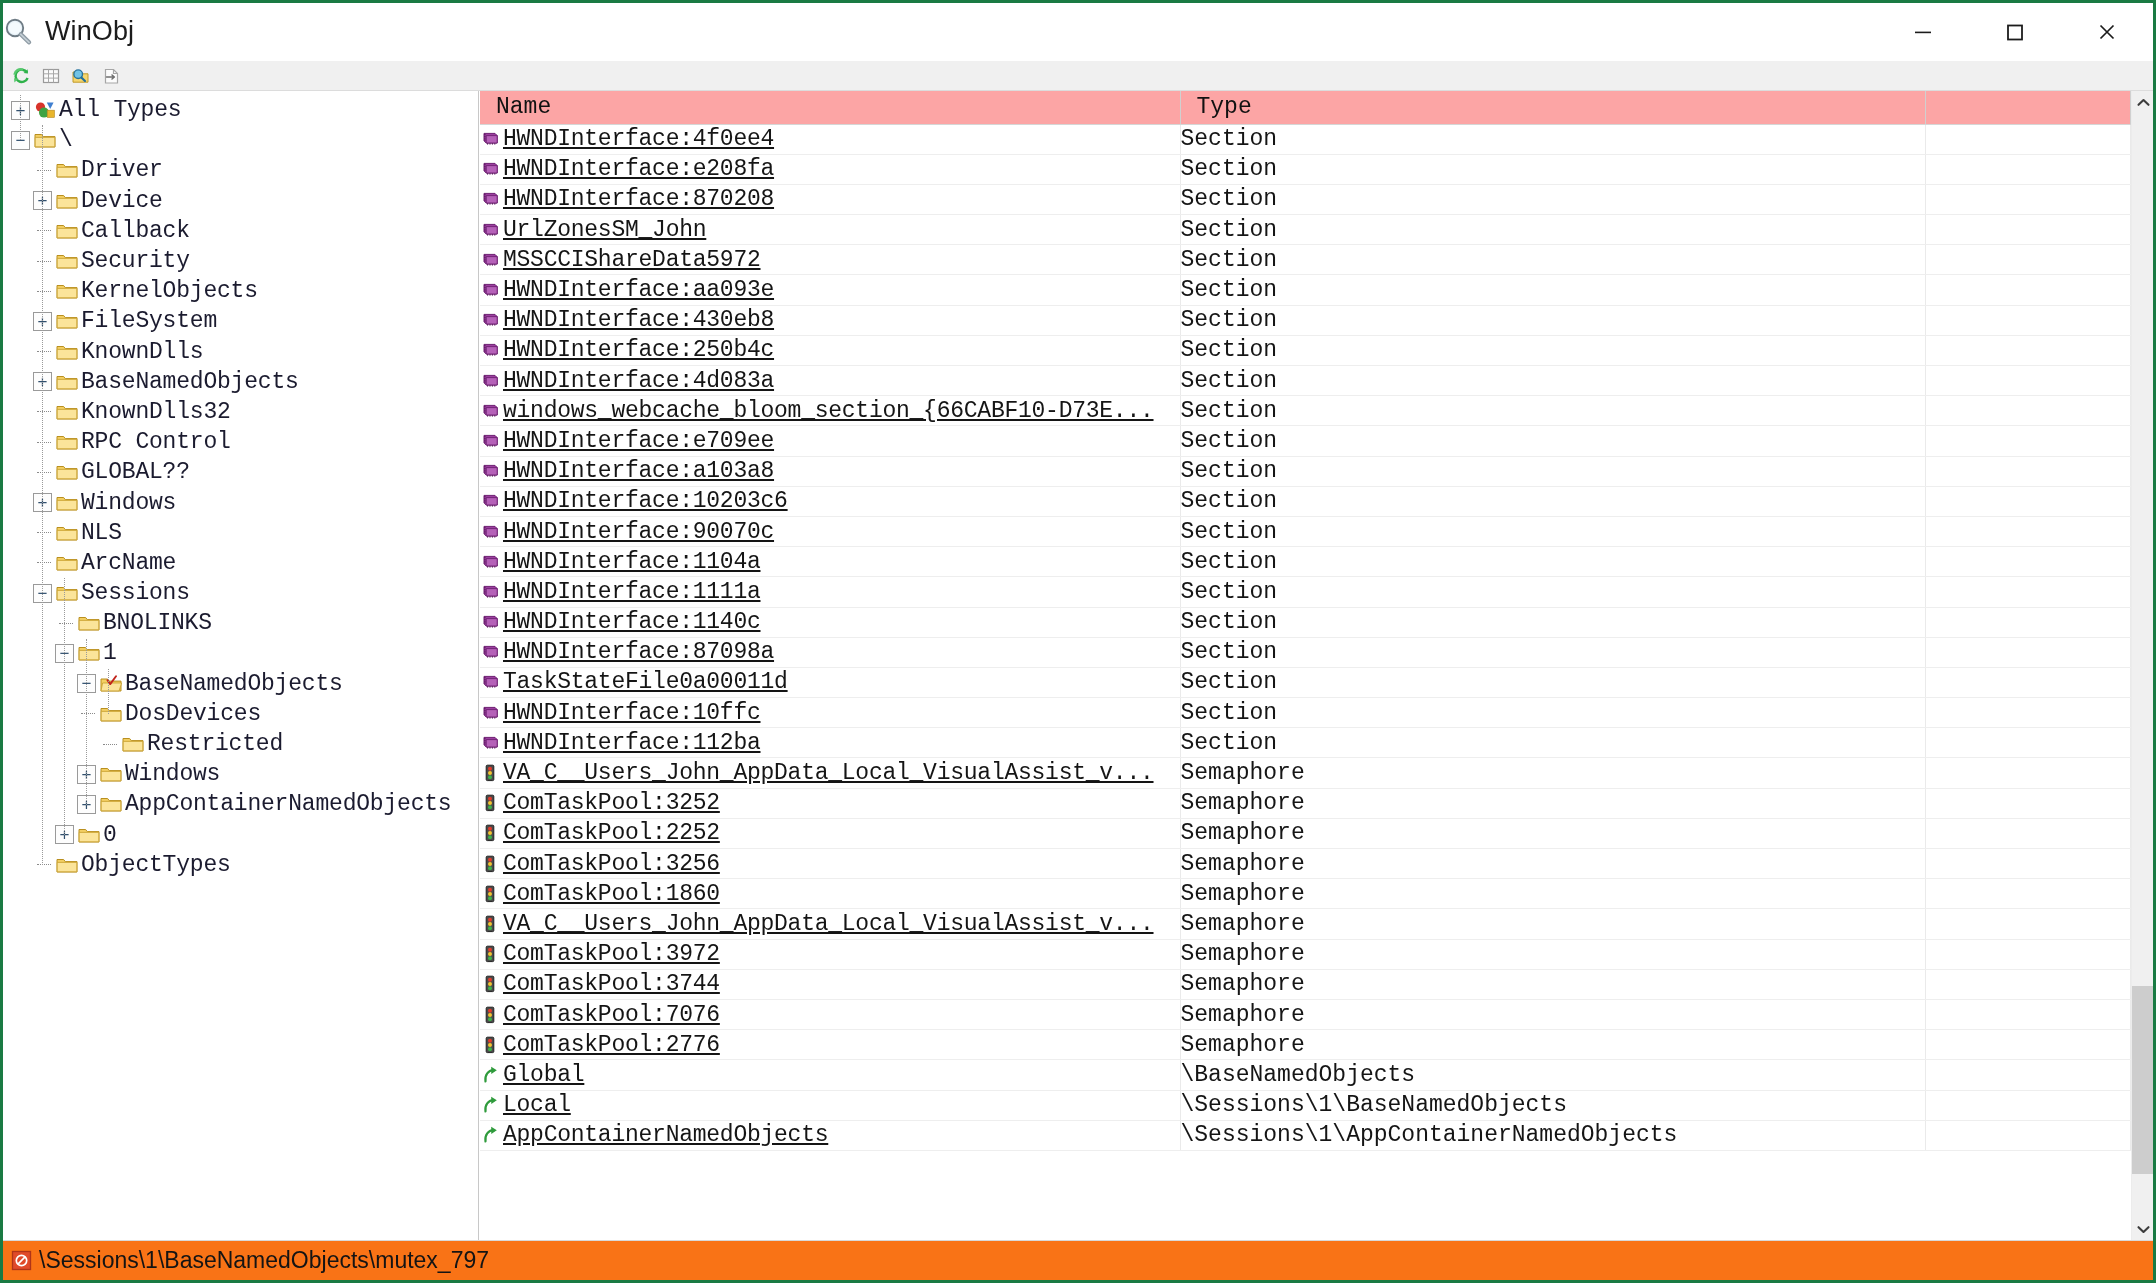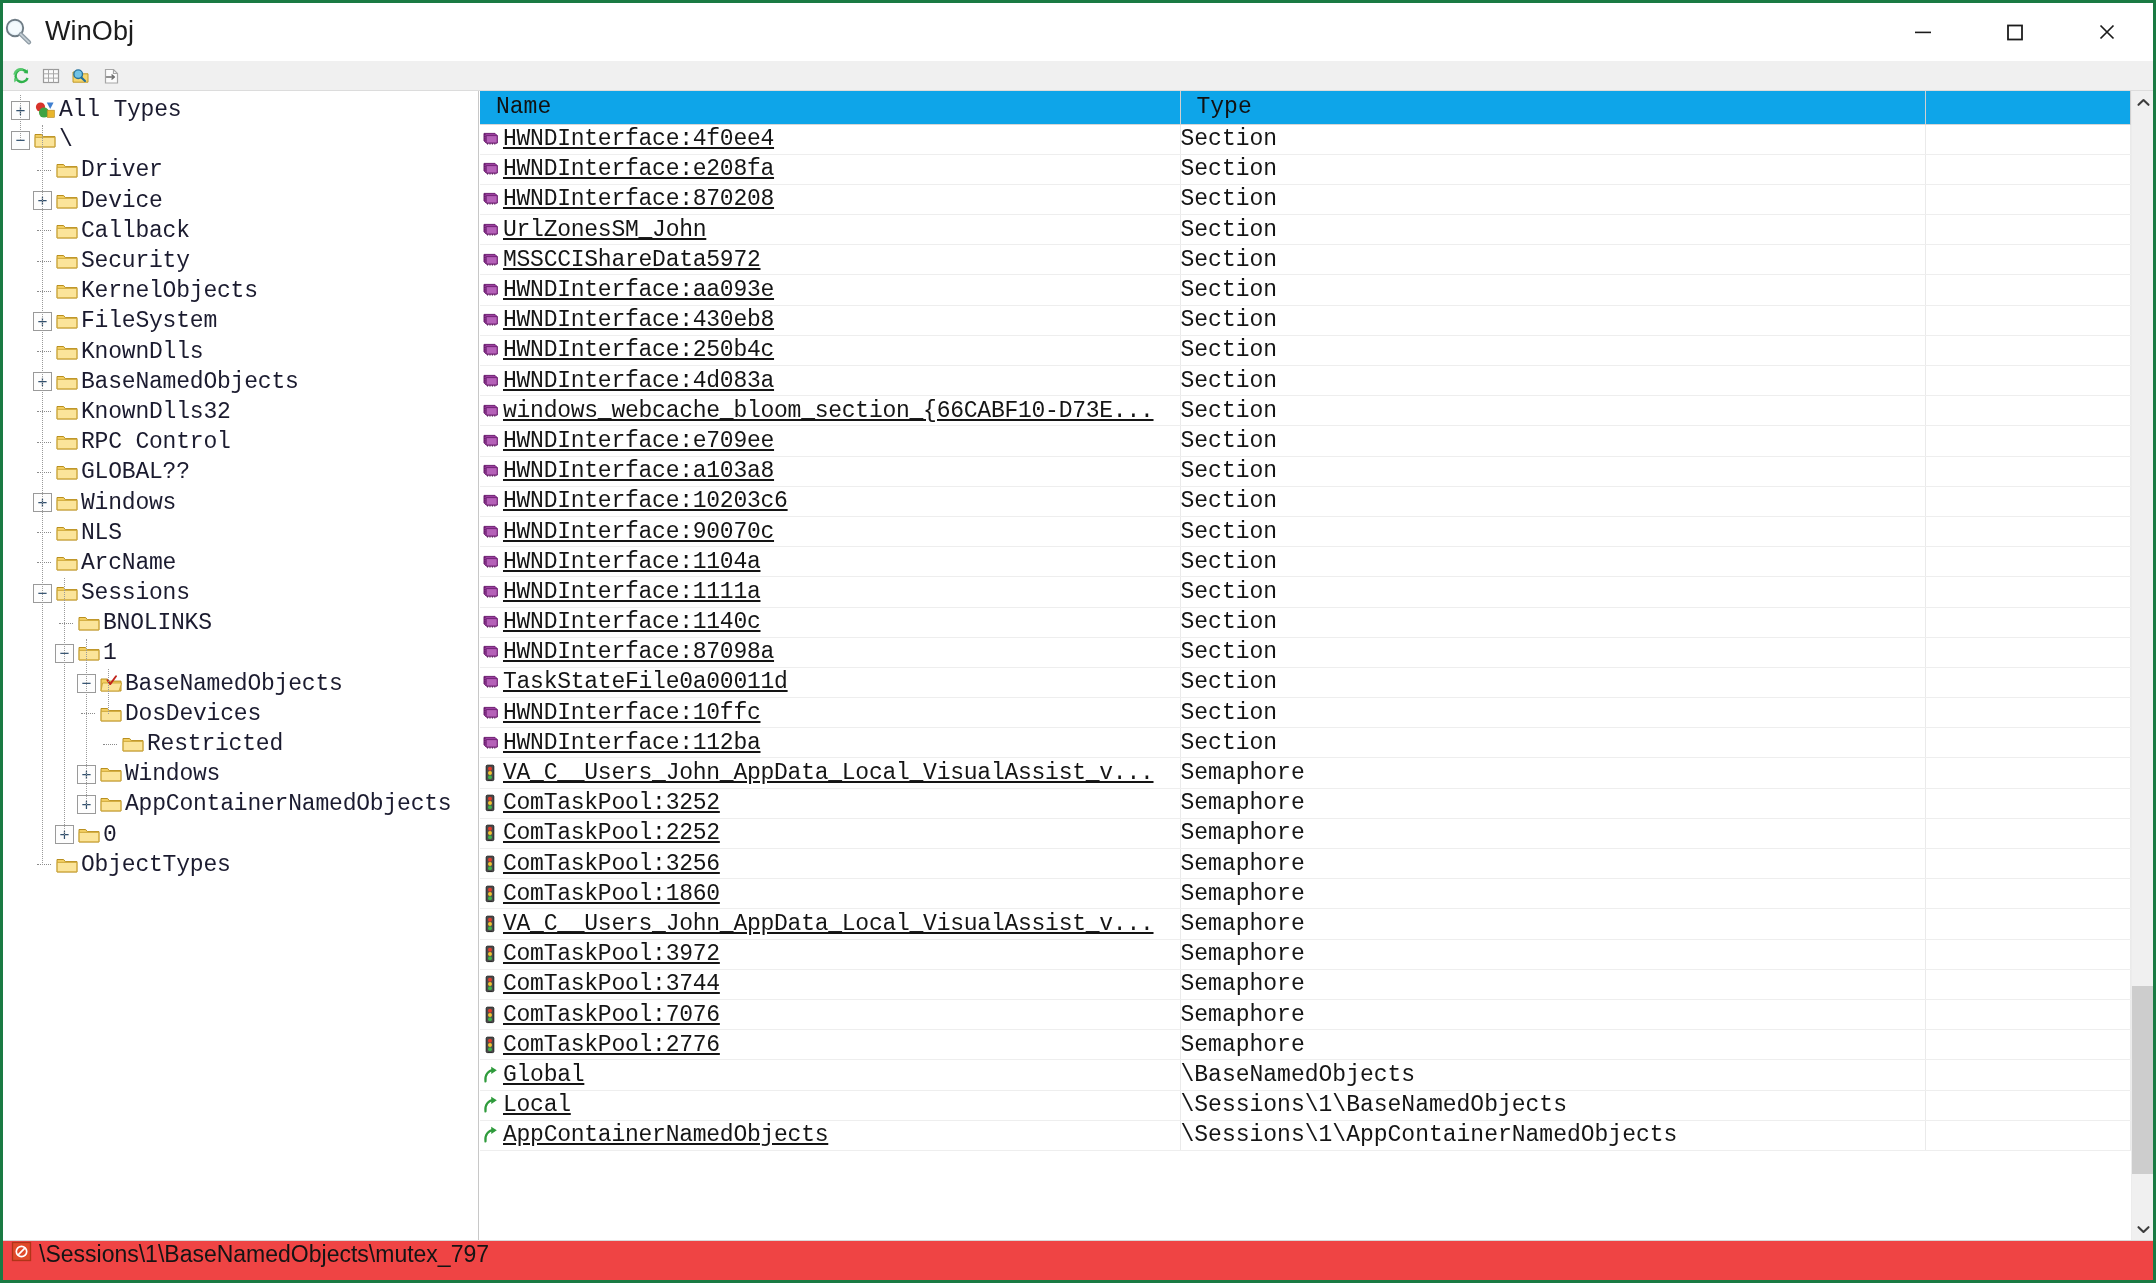--- a/index.html
+++ b/index.html
@@ -169,21 +169,21 @@
     font-size: 23px;
     color: #151515;
   }
   table.lv th {
     height: 33px;
     font-weight: normal;
     text-align: left;
     padding: 0 0 0 16px;
     border-bottom: 1px solid #d6d6d6;
     border-right: 1px solid #d0d0d0;
-    background: #0ea5e9;
+    background: #fca5a5;
     font-size: 23px;
     color: #111;
     vertical-align: middle;
     cursor: default;
   }
   table.lv td {
     height: 30.2px;
     padding: 0;
     border-bottom: 1px solid #eeeeee;
     border-right: 1px solid #eaeaea;
@@ -221,23 +221,24 @@
   #sb-thumb {
     position: absolute;
     left: 0; width: 22px;
     background: #cdcdcd;
     cursor: default;
   }
 
   
   #statusbar {
     height: 40px; min-height: 40px;
-    background: #ef4444;
+    background: #f97316;
     border-top: 1px solid #d9d9d9;
     display: flex;
+    align-items: center;
     padding-left: 8px;
     gap: 7px;
   }
   #status-text {
     font-family: "Liberation Sans", sans-serif;
     font-size: 23px;
     color: #141414;
   }
   .err-icon { width: 21px; height: 21px; flex: 0 0 auto; display:block; }
 </style>

